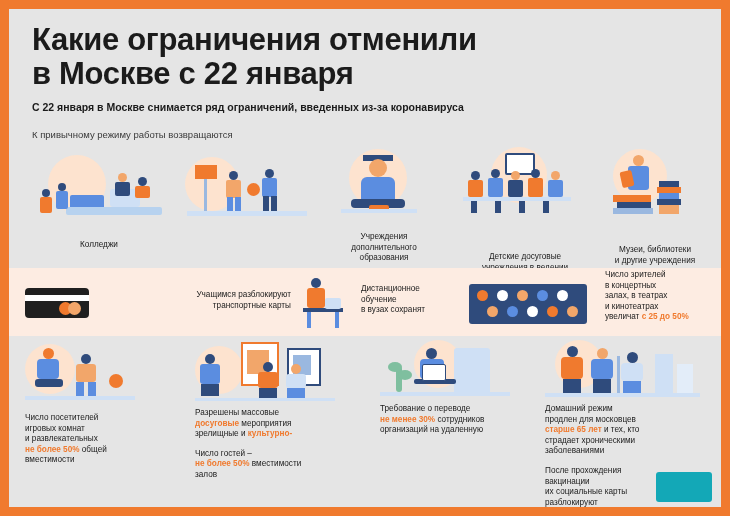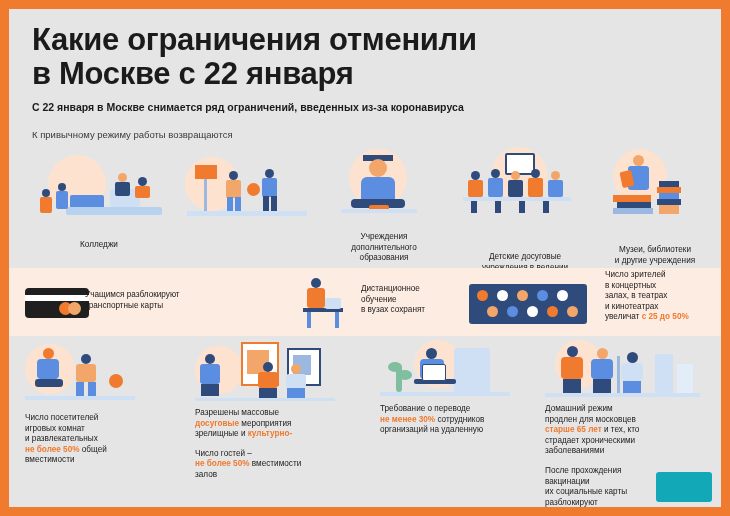--- a/index.html
+++ b/index.html
@@ -165,21 +165,21 @@
 </div>
 
 <div class="band">
 
   <div class="scene" style="left:16px;top:18px;width:70px;height:34px;">
     <div class="rect" style="left:0;top:2px;width:64px;height:30px;background:#1f1f1f;border-radius:4px;"></div>
     <div class="rect" style="left:0;top:9px;width:64px;height:6px;background:#ffffff;"></div>
     <div class="circle" style="left:34px;top:16px;width:13px;height:13px;background:#f07a2e;"></div>
     <div class="circle" style="left:43px;top:16px;width:13px;height:13px;background:#f2a66a;"></div>
   </div>
-  <div class="capl" style="left:76px;top:22px;width:190px;">
+  <div class="capl" style="left:92px;top:22px;width:190px;text-align:right;">
     <div>Учащимся разблокируют</div>
     <div>транспортные карты</div>
   </div>
 
   <div class="scene" style="left:290px;top:6px;width:60px;height:58px;">
     <div class="circle" style="left:12px;top:4px;width:10px;height:10px;background:#2f4b7c;"></div>
     <div class="rect" style="left:8px;top:14px;width:18px;height:20px;background:#f07a2e;border-radius:3px;"></div>
     <div class="rect" style="left:4px;top:34px;width:40px;height:4px;background:#2f4b7c;"></div>
     <div class="rect" style="left:8px;top:38px;width:4px;height:16px;background:#5b8de0;"></div>
     <div class="rect" style="left:36px;top:38px;width:4px;height:16px;background:#5b8de0;"></div>

